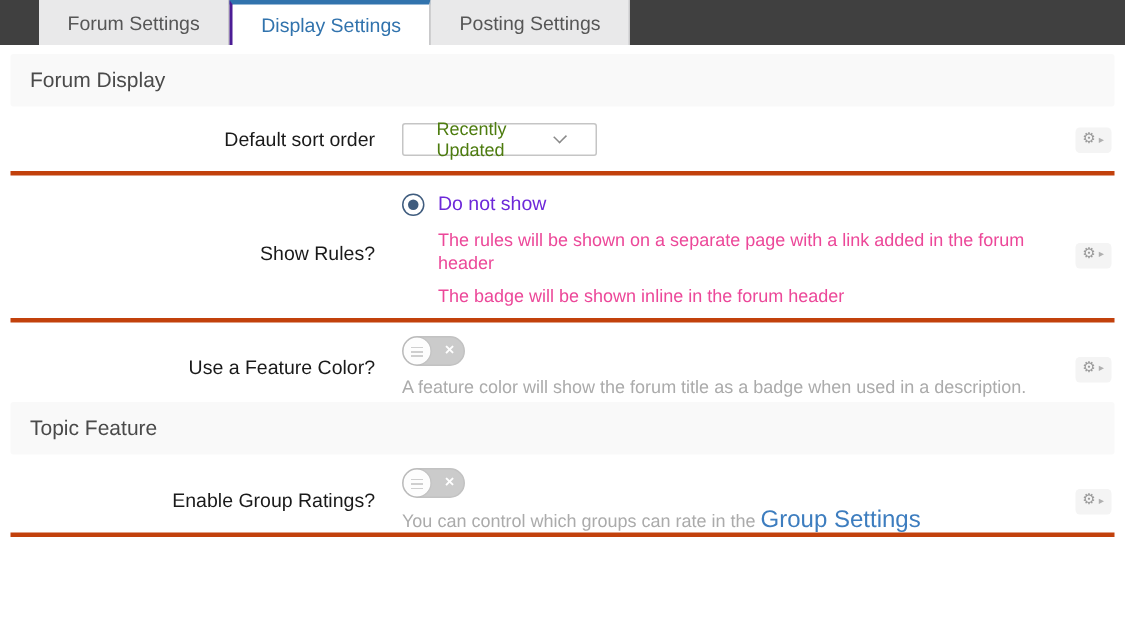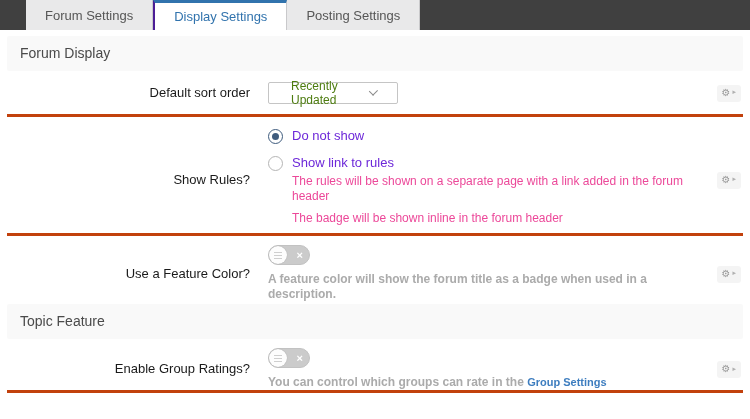--- a/index.html
+++ b/index.html
@@ -146,24 +146,23 @@
     font-size: 10px;
     line-height: 1;
   }
   .toggle.off .state-glyph { right: 6px; font-size: 11px; }
   
   .desc {
     margin-top: 4px;
     font-size: 12px;
     color: #ababab;
     line-height: 15px;
-    font-weight: bold;
   }
   a.link { color: #3d7dbf; text-decoration: none; font-size: 12px; cursor: pointer; }
-  .desc a.link { font-size: 11px; }
+  .desc a.link { font-size: 16px; }
   
   .gearbtn {
     border: none;
     background: #f4f4f4;
     border-radius: 3px;
     color: #9a9a9a;
     padding: 3px 5px 4px 5px;
     font-size: 10px;
     line-height: 1;
     cursor: pointer;
@@ -208,24 +207,20 @@
     <div class="cell-label">Show Rules?</div>
     <div class="cell-control">
       <div class="radio-option selected">
         <div class="radio-line">
           <span class="radio-circle"></span>
           <span class="radio-label">Do not show</span>
         </div>
 
       </div>
       <div class="radio-option">
-        <div class="radio-line">
-          <span class="radio-circle"></span>
-          <span class="radio-label">Show link to rules</span>
-        </div>
         <div class="radio-desc">The rules will be shown on a separate page with a link added in the forum header</div>
       </div>
       <div class="radio-option">
         <div class="radio-desc">The badge will be shown inline in the forum header</div>
       </div>
     </div>
     <div class="cell-gear">
       <button class="gearbtn">
         <span>⚙</span>
         <span class="gear-arrow">▸</span>

